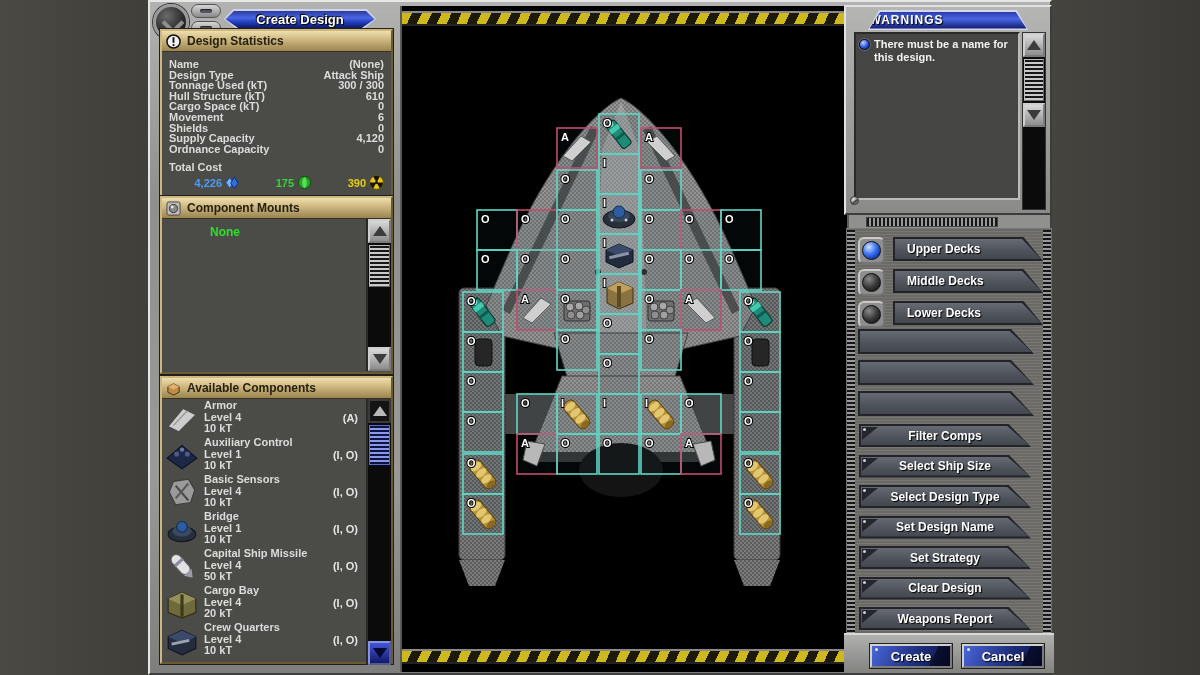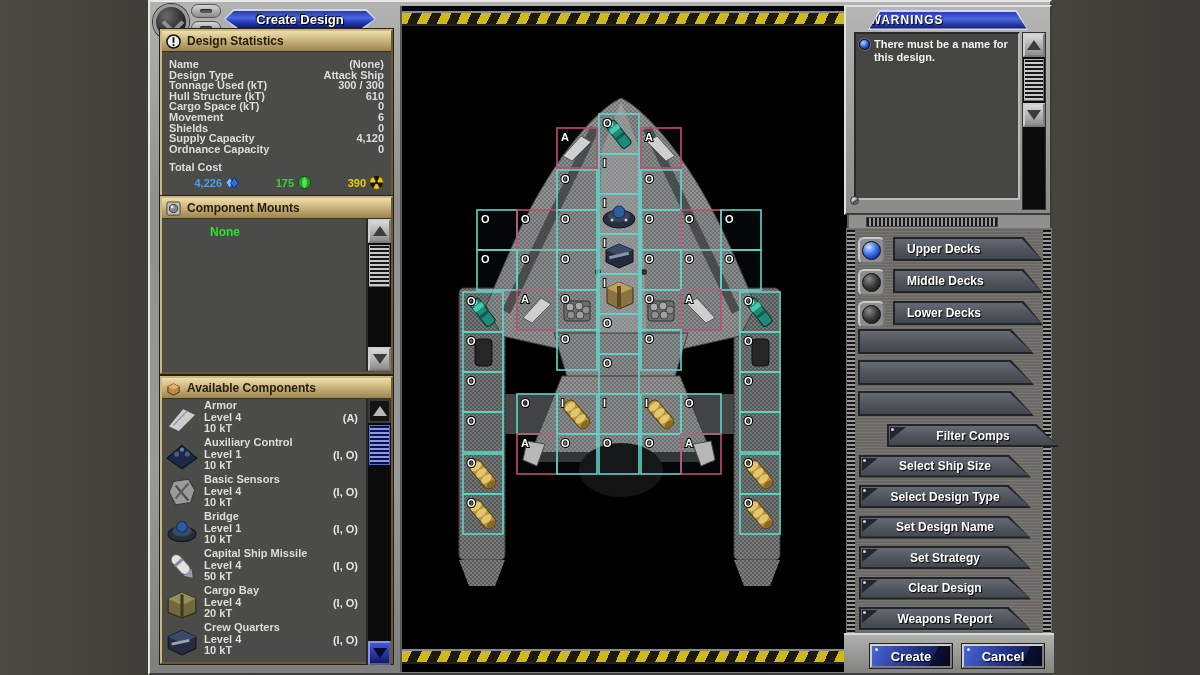--- a/index.html
+++ b/index.html
@@ -821,21 +821,21 @@
             <span class="slant-in"></span>
           </div>
           <div class="slant blank-btn" style="top: 132px;">
             <span class="slant-in"></span>
           </div>
           <div class="slant blank-btn" style="top: 163px;">
             <span class="slant-in"></span>
           </div>
         </div>
       <div id="action-btns">
-          <div class="slant act-btn" style="top: 196px; margin-left: 28px;">
+          <div class="slant act-btn" style="top: 196px;">
             <span class="slant-in">
               <span>Filter Comps</span>
             </span>
             <span class="fold"></span>
           </div>
           <div class="slant act-btn" style="top: 226.5px;">
             <span class="slant-in">
               <span>Select Ship Size</span>
             </span>
             <span class="fold"></span>

